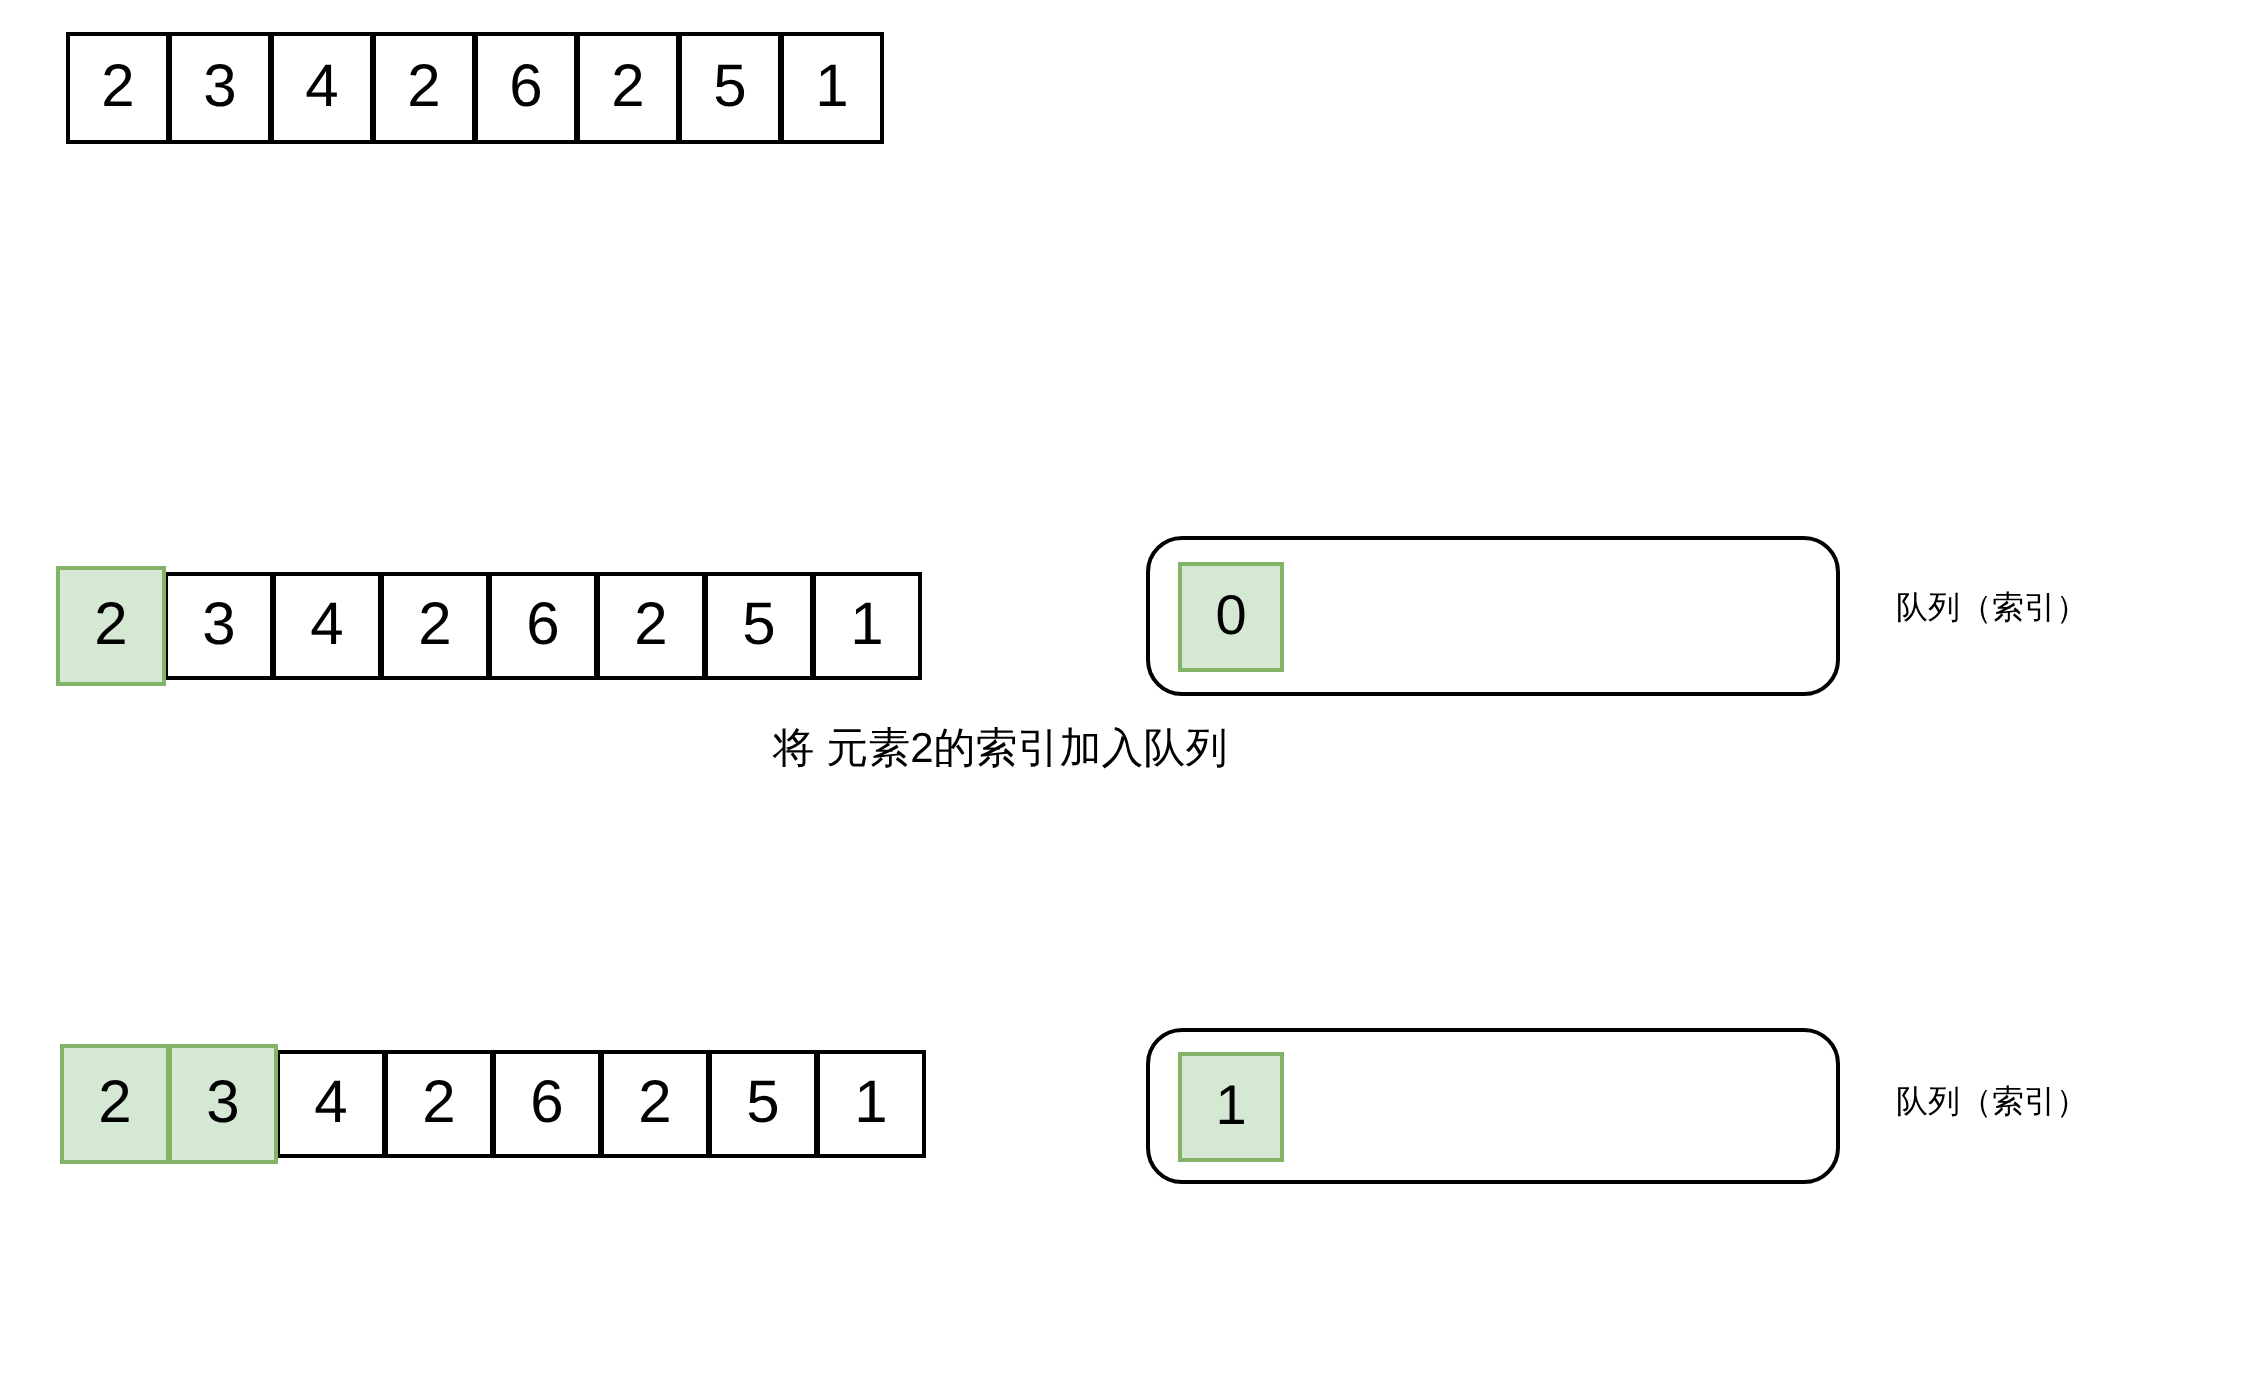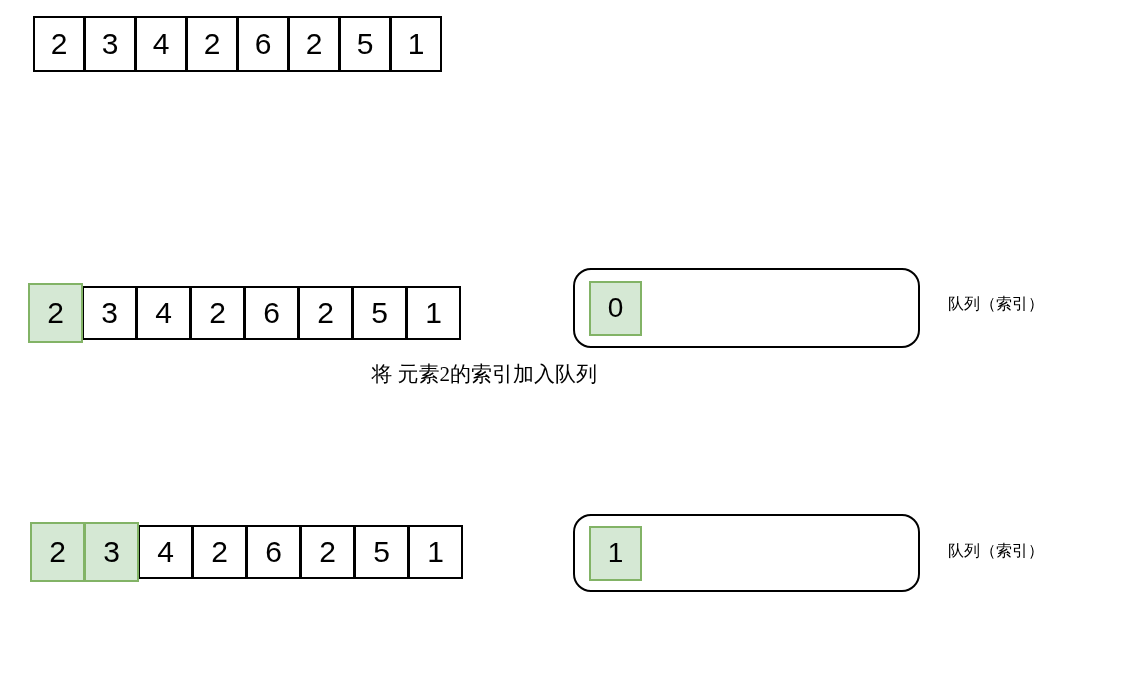--- a/index.html
+++ b/index.html
@@ -82,21 +82,21 @@
     font-size: 21px;
     line-height: 33px;
     white-space: nowrap;
   }
 
   
   #array0 { left: 33px;  top: 16px;  }
   #array1 { left: 28px;  top: 283px; }
   #queue1 { left: 573px; top: 268px; }
   #label1 { left: 948px; top: 294px; }
-  #caption1 { left: 264px; top: 358px; width: 440px; font-family: Liberation Serif, serif; }
+  #caption1 { left: 280px; top: 358px; width: 440px; }
   #array2 { left: 30px;  top: 522px; }
   #queue2 { left: 573px; top: 514px; height: 78px; }
   #label2 { left: 948px; top: 541px; }
   #caption2 { left: 178px; top: 609px; width: 520px; }
 </style>
 </head>
 <body>
 
 <div class="canvas">
 

